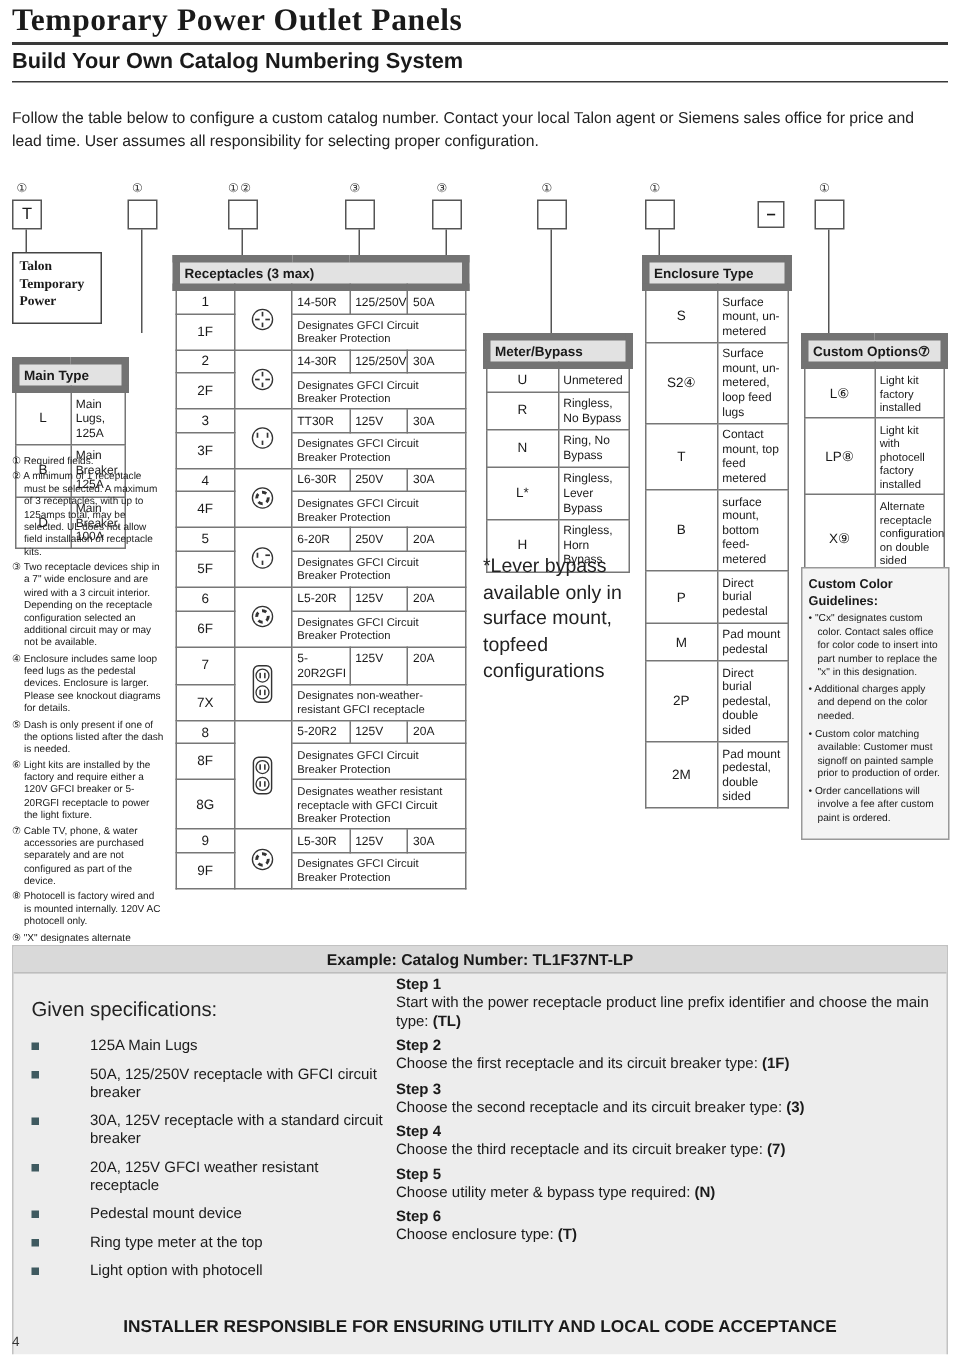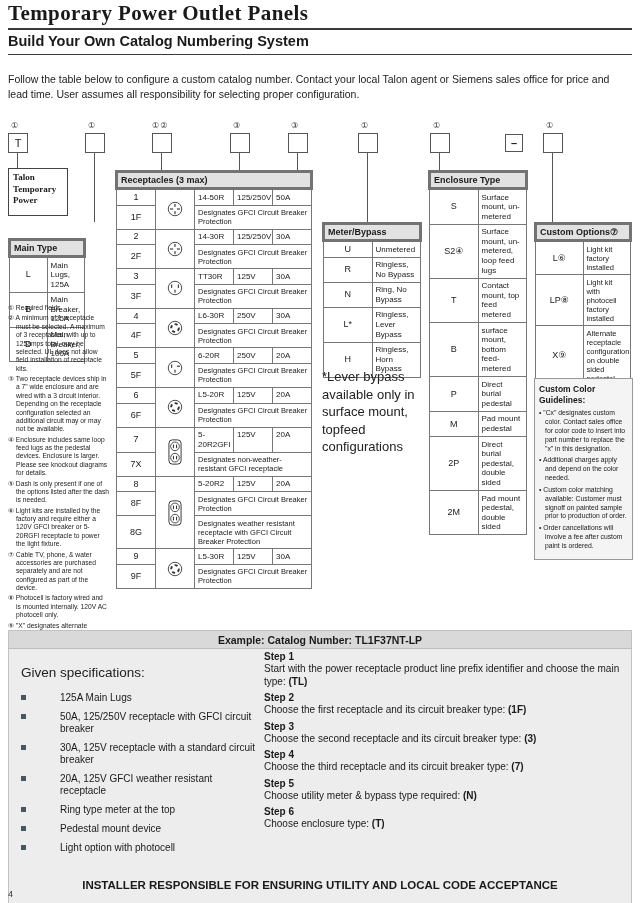--- a/index.html
+++ b/index.html
@@ -20,21 +20,21 @@
           display:flex; align-items:center; justify-content:center; font-size:11px; }
   .fbox.dash { top:134px; width:18px; height:18px; font-weight:700; }
   .marker { position:absolute; top:121px; font-size:8px; color:#333; letter-spacing:1px; }
   .conn { position:absolute; width:1px; background:#555; }
 
   .talon { position:absolute; left:8px; top:168px; width:60px; height:48px; border:1px solid #444;
            padding:3px 4px; font-size:9px; font-weight:700; line-height:1.3;font-family:Liberation Serif, serif; }
 
   
   table.cfg { position:absolute; border-collapse:collapse; background:#fff; table-layout:fixed; }
-  table.cfg th { background:#e2e2e2; border:3px solid #737373; font-size:9px; text-align:left;
+  table.cfg th { background:#e2e2e2; border:5px solid #737373; font-size:9px; text-align:left;
                  padding:2px 3px; font-weight:700; }
   table.cfg td { border:1px solid #777; font-size:8px; padding:2.5px 3px; vertical-align:top; line-height:1.2; }
   table.cfg td.c { text-align:center; vertical-align:middle; font-size:9px; padding:1px; }
   table.cfg td.i { text-align:center; vertical-align:middle; padding:1px; }
   table.cfg td.d { font-size:7.5px; }
 
   #tbl-main { left:8px; top:238px; width:78px; }
   #tbl-main td.c { width:15px; }
 
   #tbl-rec { left:115px; top:170px; width:198px; }
@@ -493,26 +493,26 @@
             <span>30A, 125V receptacle with a standard circuit breaker</span>
           </div>
 
           <div class="spec">
             <span class="bullet"></span>
             <span>20A, 125V GFCI weather resistant receptacle</span>
           </div>
 
           <div class="spec">
             <span class="bullet"></span>
+            <span>Pedestal mount device</span>
+          </div>
+
+          <div class="spec">
+            <span class="bullet"></span>
             <span>Ring type meter at the top</span>
-          </div>
-
-          <div class="spec">
-            <span class="bullet"></span>
-            <span>Pedestal mount device</span>
           </div>
 
           <div class="spec">
             <span class="bullet"></span>
             <span>Light option with photocell</span>
           </div>
         </div>
     </div>
     <div class="steps">
 

